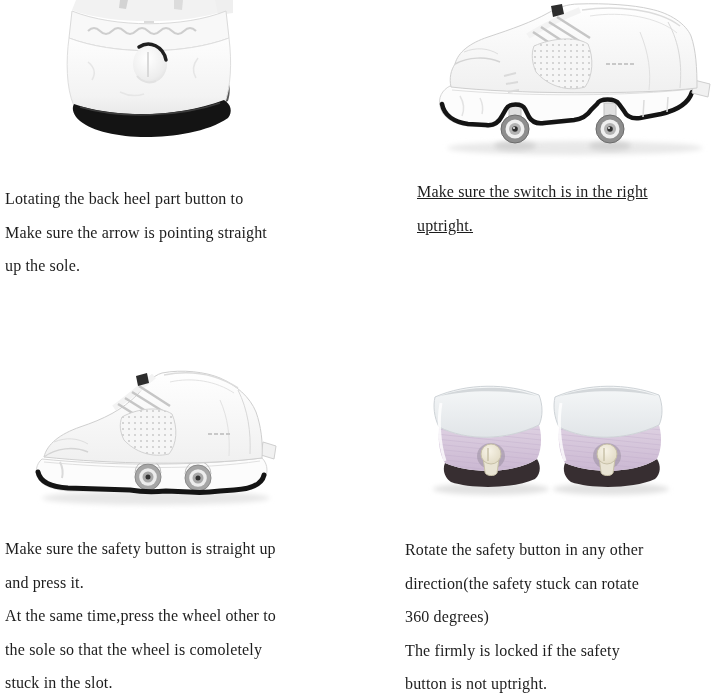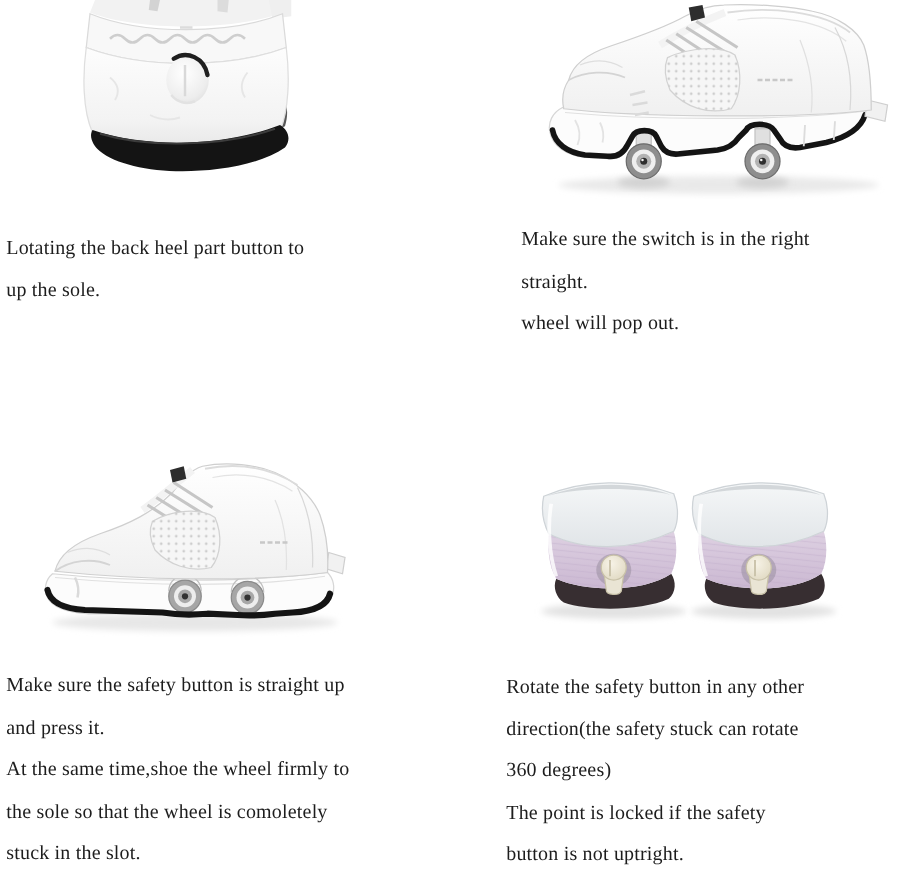--- a/index.html
+++ b/index.html
@@ -7,21 +7,21 @@
     position:relative;width:719px;height:695px;background:#ffffff;overflow:hidden;
     font-family:"Liberation Serif","DejaVu Serif",serif;
   }
   figure{position:absolute;margin:0;padding:0;}
   .caption{
     position:absolute;color:#1d1d1d;font-size:16px;line-height:33.5px;
     letter-spacing:0.15px;
   }
   .caption p{margin:0;white-space:nowrap;}
   #cap-tl{left:5px;top:182px;}
-  #cap-tr{left:417px;top:175px;}
+  #cap-tr{left:417px;top:175px;text-decoration:underline;}
   #cap-bl{left:5px;top:532px;}
   #cap-br{left:405px;top:533px;}
   #photo-1{left:58px;top:0;width:180px;height:140px;}
   #photo-2{left:430px;top:0;width:290px;height:160px;}
   #photo-3{left:30px;top:342px;width:260px;height:195px;}
   #photo-4{left:425px;top:375px;width:280px;height:140px;}
   svg{display:block;width:100%;height:100%;}
 </style>
 </head>
 <body>
@@ -253,38 +253,38 @@
           <path d="M54,82 L56,97 C56,101 66,102 68,98 L70,84 Z" fill="#e9e4d4" stroke="#c8c1a8"></path>
           <circle cx="62" cy="79" r="10" fill="url(#p4-knob)" stroke="#c8c1a8"></circle>
           <path d="M59,73 L59,86" stroke="#c9c2a9" stroke-width="1.5"></path>
         </g>
       </g>
     </svg>
   </figure>
 
   <div class="caption" id="cap-tl">
     <p>Lotating the back heel part button to</p>
+    <p>Make sure the arrow is pointing straight</p>
     <p>up the sole.</p>
   </div>
 
   <div class="caption" id="cap-tr">
     <p>Make sure the switch is in the right</p>
-    <p>straight.</p>
-    <p>wheel will pop out.</p>
+    <p>uptright.</p>
   </div>
 
   <div class="caption" id="cap-bl">
     <p>Make sure the safety button is straight up</p>
     <p>and press it.</p>
-    <p>At the same time,shoe the wheel firmly to</p>
+    <p>At the same time,press the wheel other to</p>
     <p>the sole so that the wheel is comoletely</p>
     <p>stuck in the slot.</p>
   </div>
 
   <div class="caption" id="cap-br">
     <p>Rotate the safety button in any other</p>
     <p>direction(the safety stuck can rotate</p>
     <p>360 degrees)</p>
-    <p>The point is locked if the safety</p>
+    <p>The firmly is locked if the safety</p>
     <p>button is not uptright.</p>
   </div>
 
 </div>
 
 </body></html>

